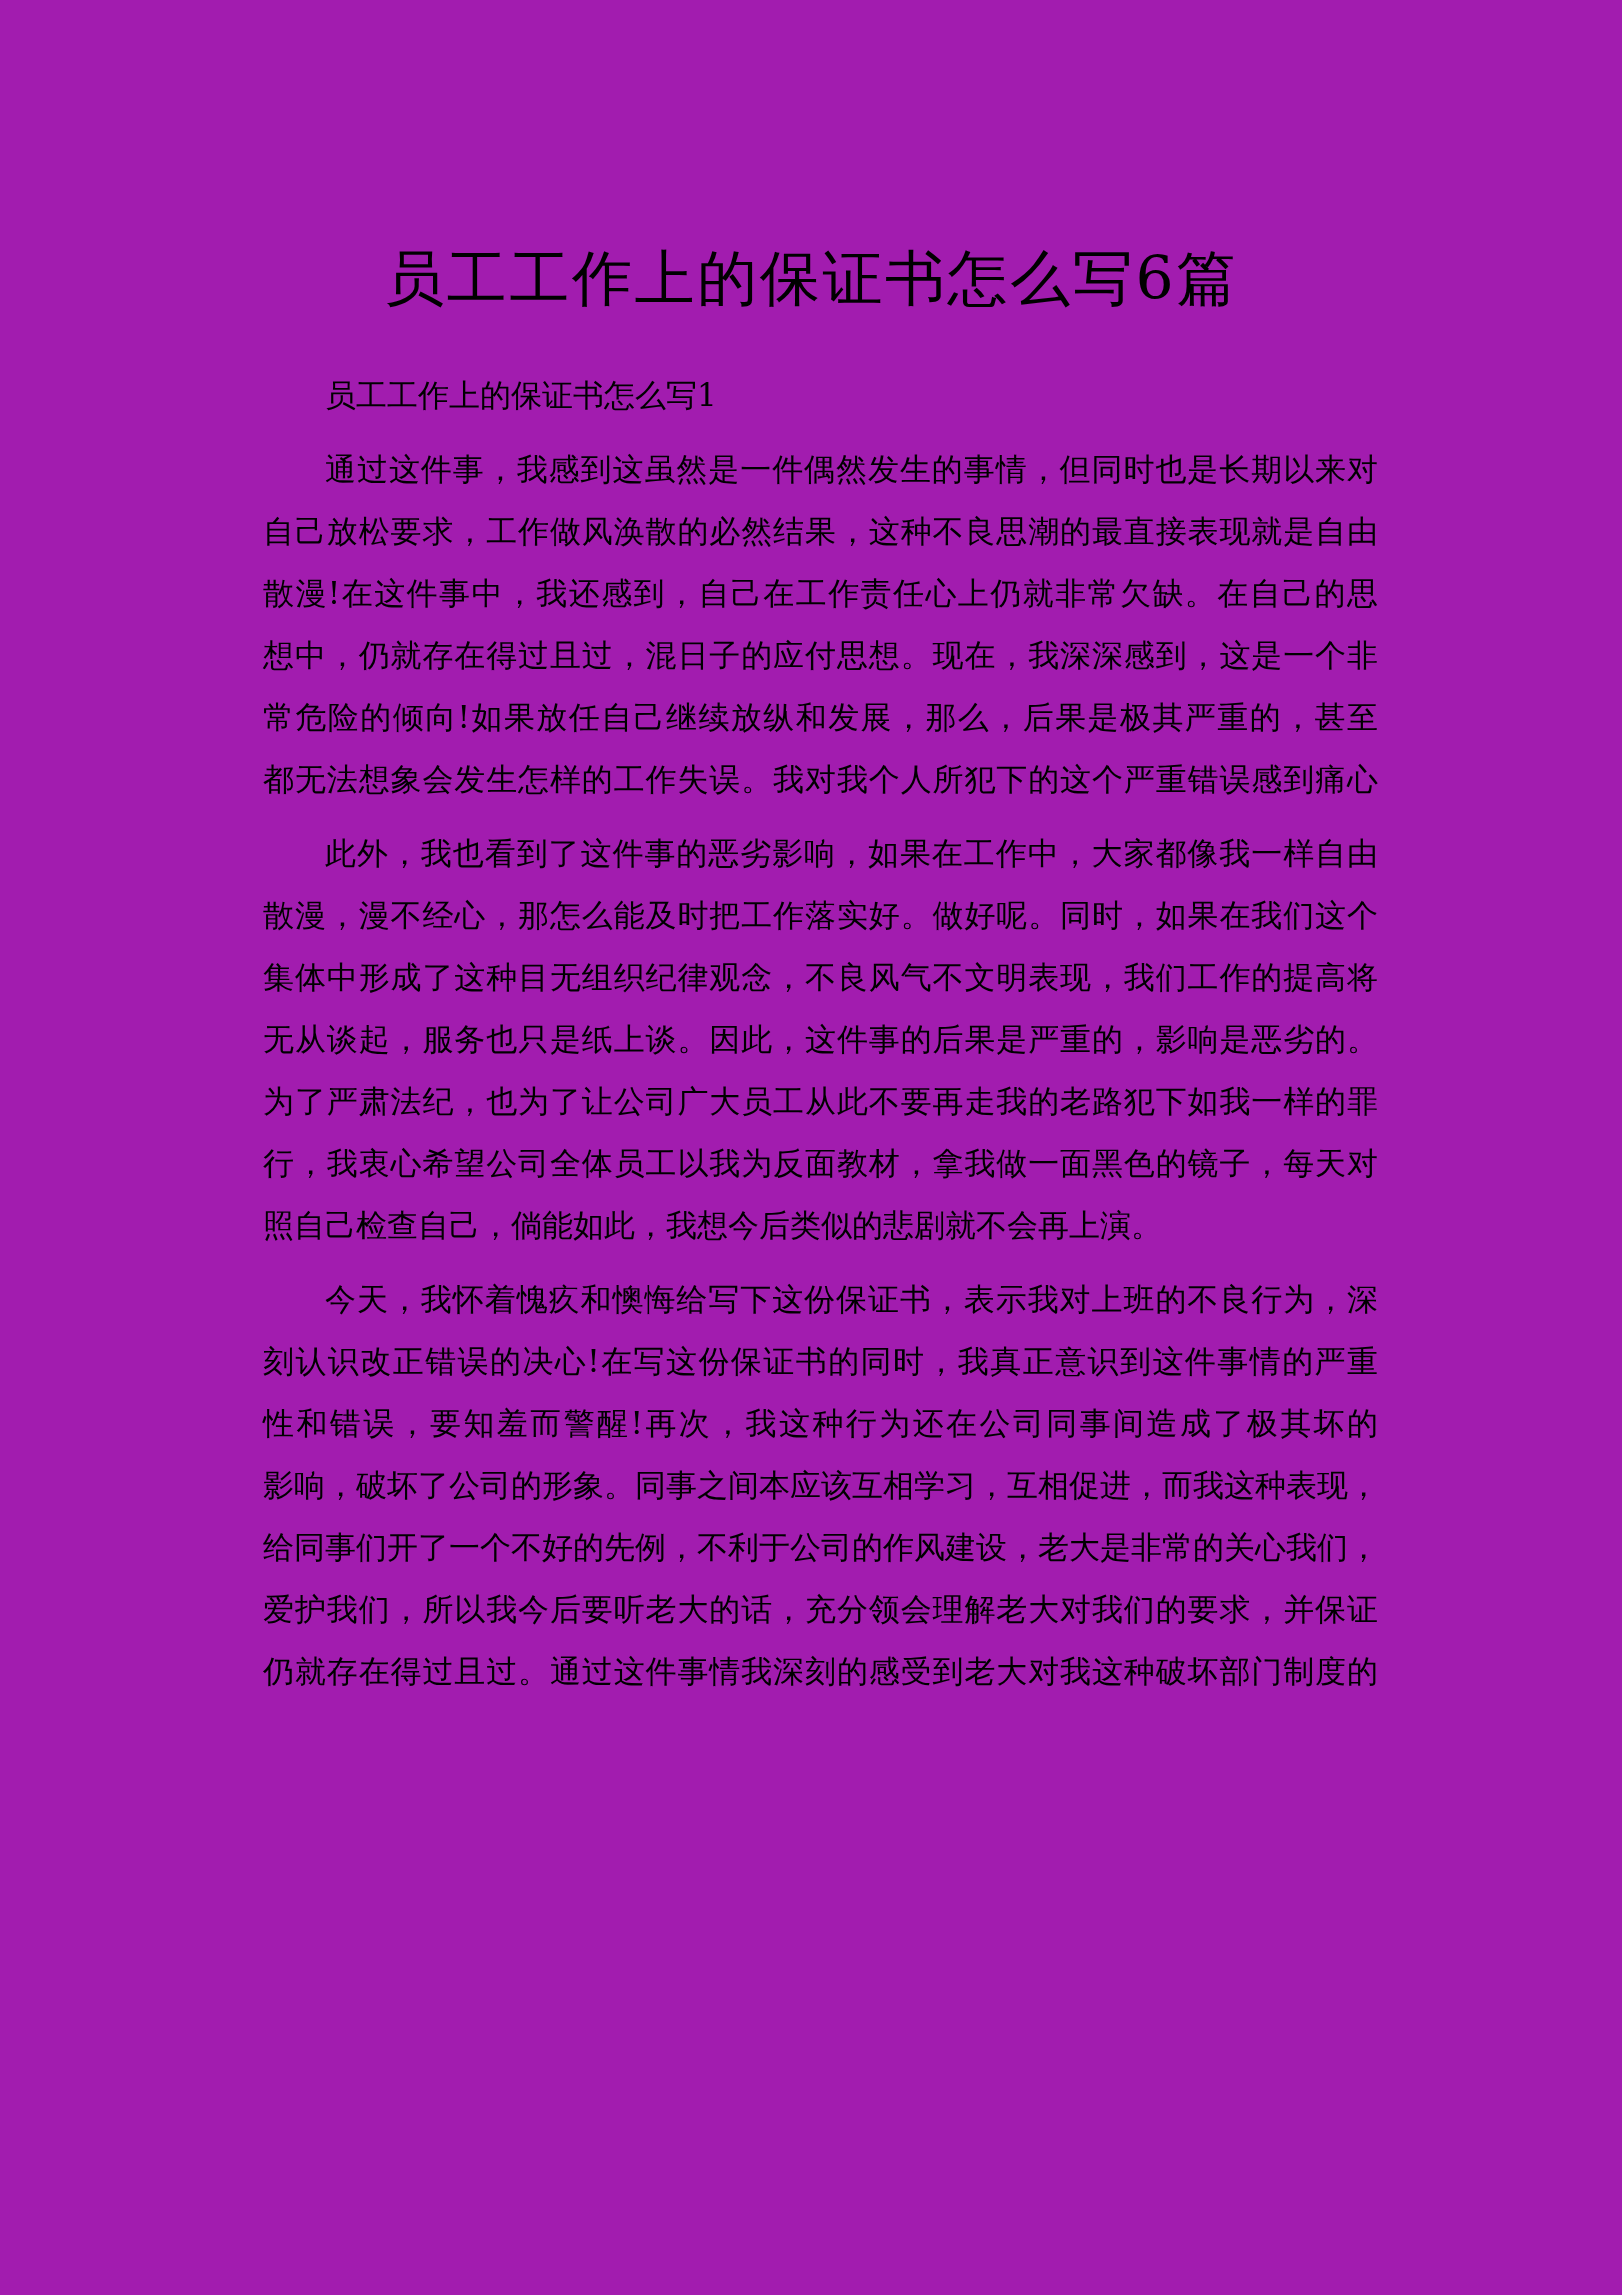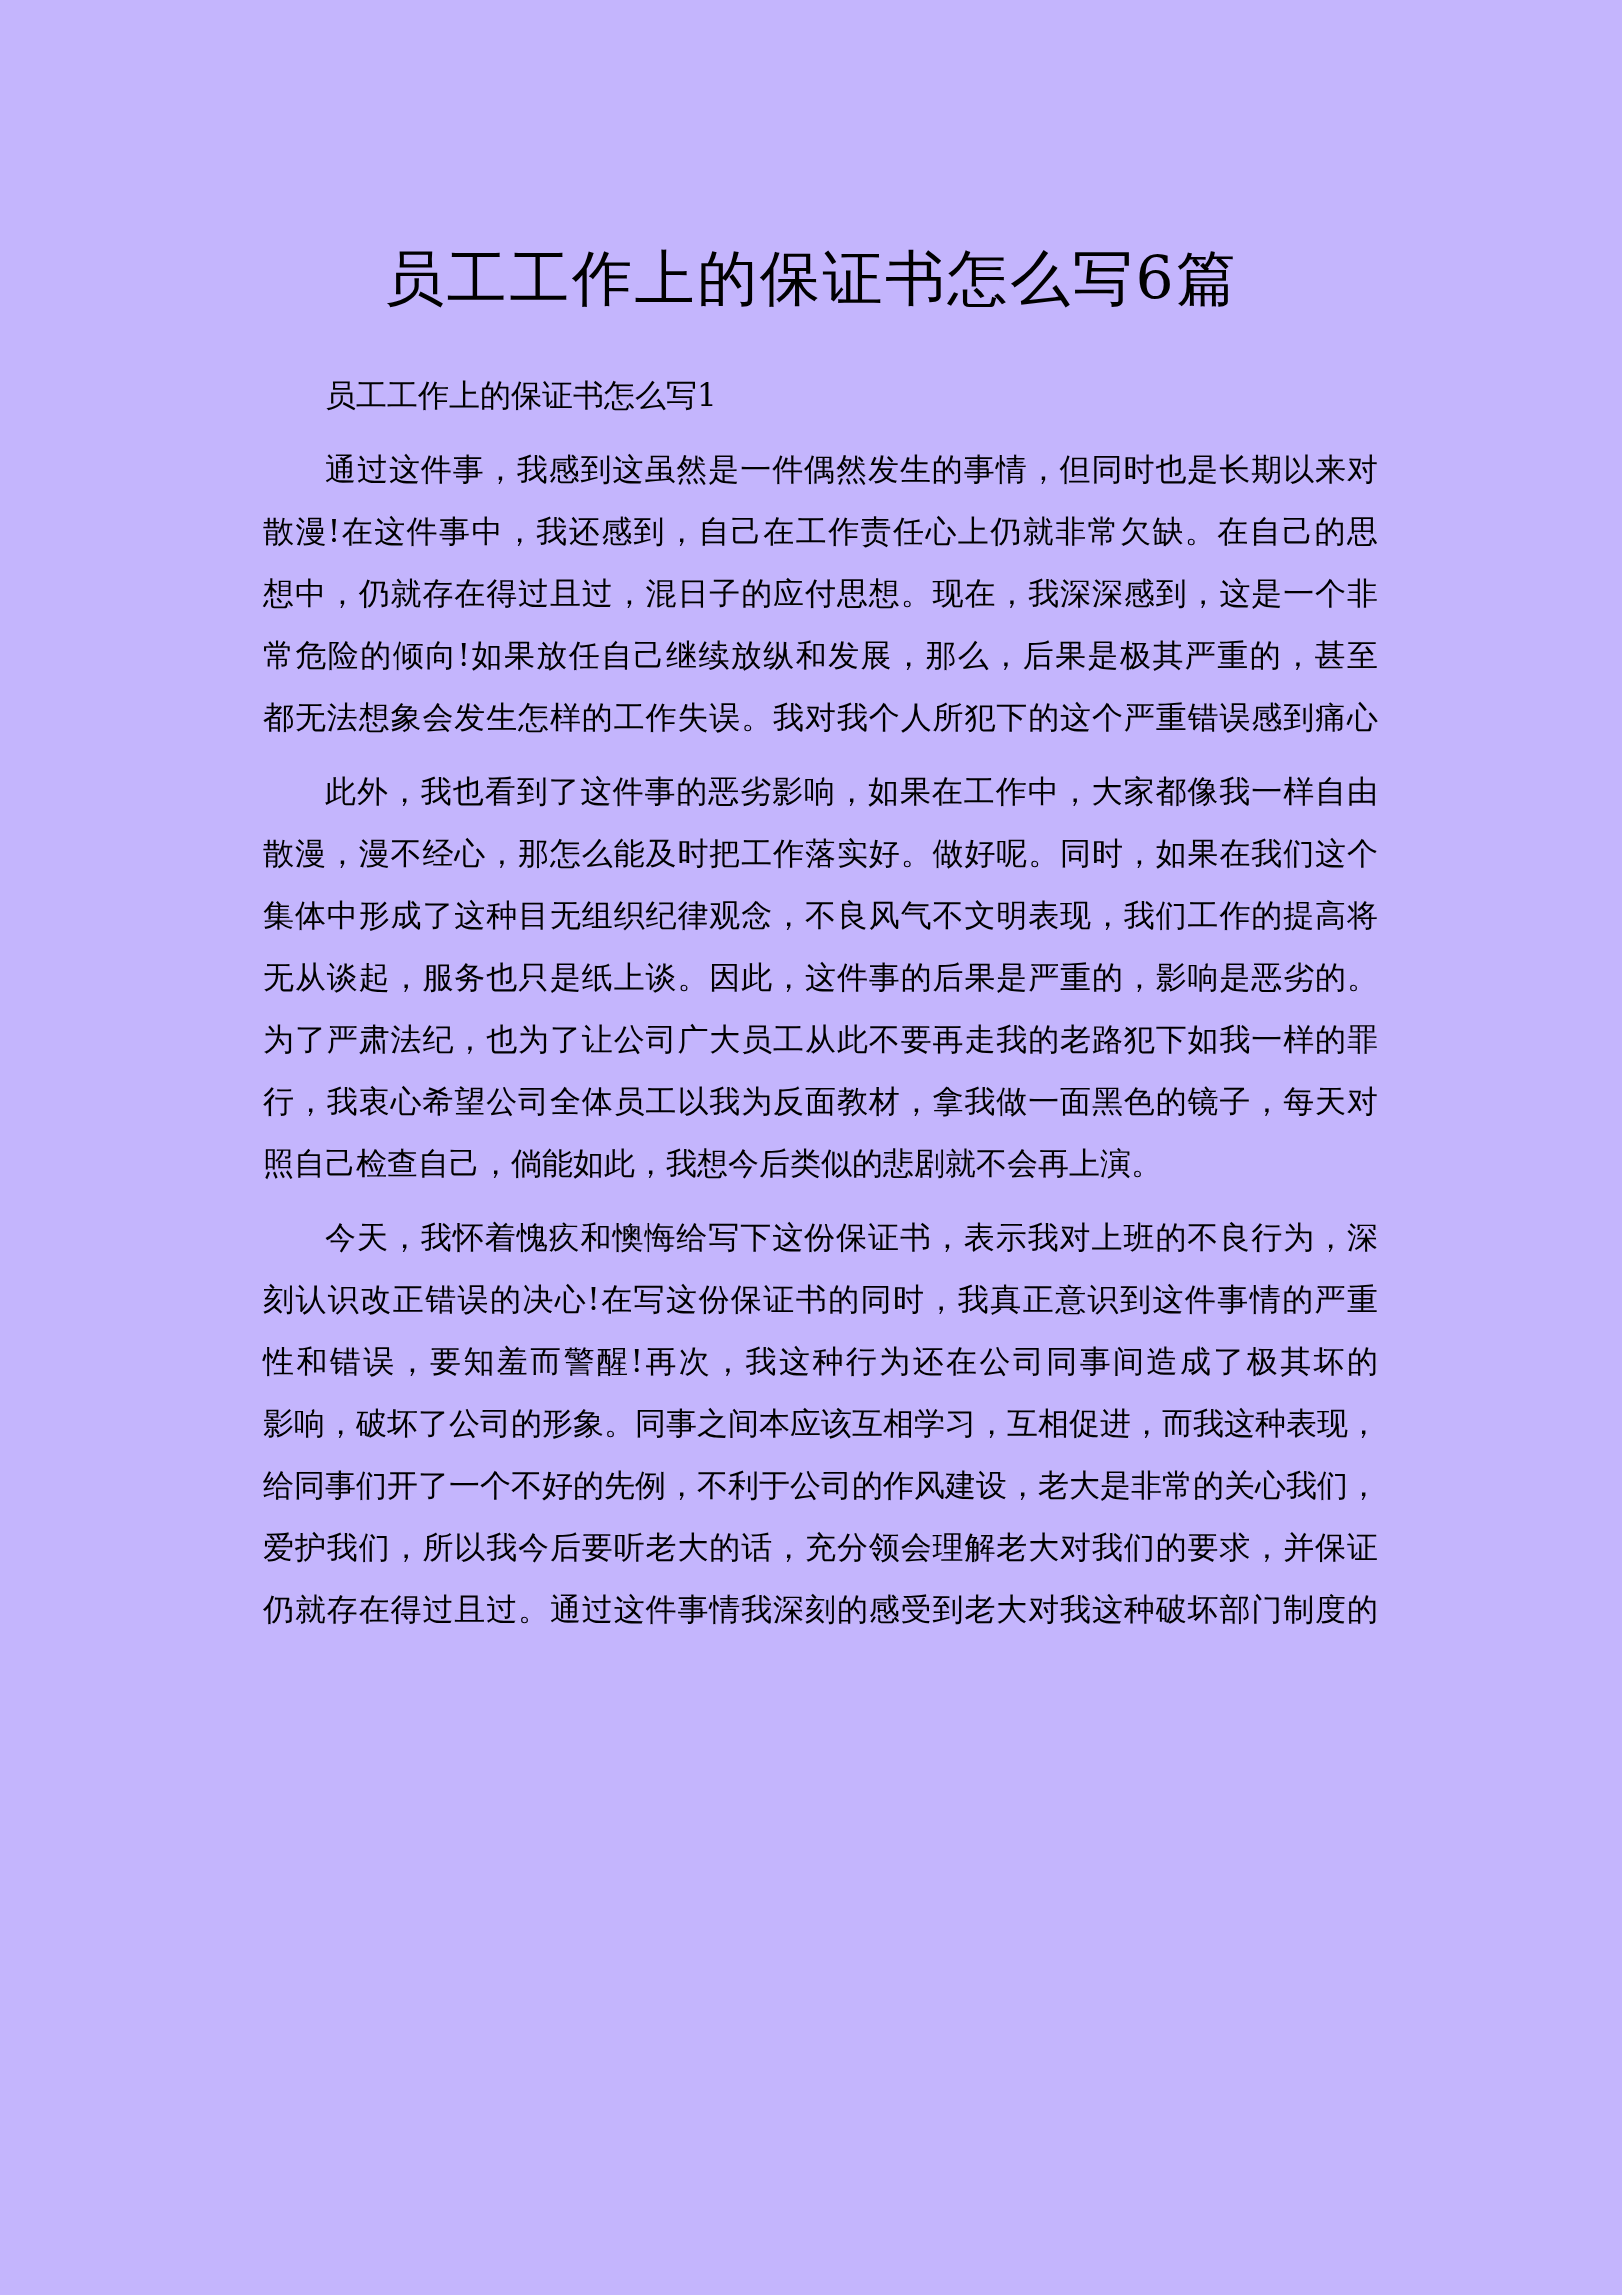--- a/index.html
+++ b/index.html
@@ -1,19 +1,19 @@
 <!DOCTYPE html>
 <html style="font-size:10.5px"><head>
   <meta charset="utf-8">
   <style>
     html, body { margin: 0; padding: 0; background: #ffffff; }
     body { width: 1623px; height: 2295px; position: relative; overflow: hidden; }
     .page {
       position: absolute; left: 0; top: 0; width: 1623px; height: 2295px;
-      background: #c4b5fd; color: #000000;
+      background: #a21caf; color: #000000;
       font-family: "DejaVu Serif", "Liberation Serif", serif;
     }
     .title {
       position: absolute; left: 0; top: 196px; width: 1623px;
       text-align: center; font-size: 60px; line-height: 85px;
       letter-spacing: 2.6px; font-weight: normal;
     }
     .content {
       position: absolute; left: 251px; top: 352px; width: 1139px;
       font-size: 31px; line-height: 62px;
@@ -28,20 +28,21 @@
 <body>
 
 <div class="page">
   <h1 class="title">员工工作上的保证书怎么写6篇</h1>
 
   <div class="content">
     <p class="heading">员工工作上的保证书怎么写1</p>
 
     <p>
       <span class="line indent">通过这件事，我感到这虽然是一件偶然发生的事情，但同时也是长期以来对</span>
+      <span class="line">自己放松要求，工作做风涣散的必然结果，这种不良思潮的最直接表现就是自由</span>
       <span class="line">散漫!在这件事中，我还感到，自己在工作责任心上仍就非常欠缺。在自己的思</span>
       <span class="line">想中，仍就存在得过且过，混日子的应付思想。现在，我深深感到，这是一个非</span>
       <span class="line">常危险的倾向!如果放任自己继续放纵和发展，那么，后果是极其严重的，甚至</span>
       <span class="line">都无法想象会发生怎样的工作失误。我对我个人所犯下的这个严重错误感到痛心</span>
     </p>
 
     <p>
       <span class="line indent">此外，我也看到了这件事的恶劣影响，如果在工作中，大家都像我一样自由</span>
       <span class="line">散漫，漫不经心，那怎么能及时把工作落实好。做好呢。同时，如果在我们这个</span>
       <span class="line">集体中形成了这种目无组织纪律观念，不良风气不文明表现，我们工作的提高将</span>

